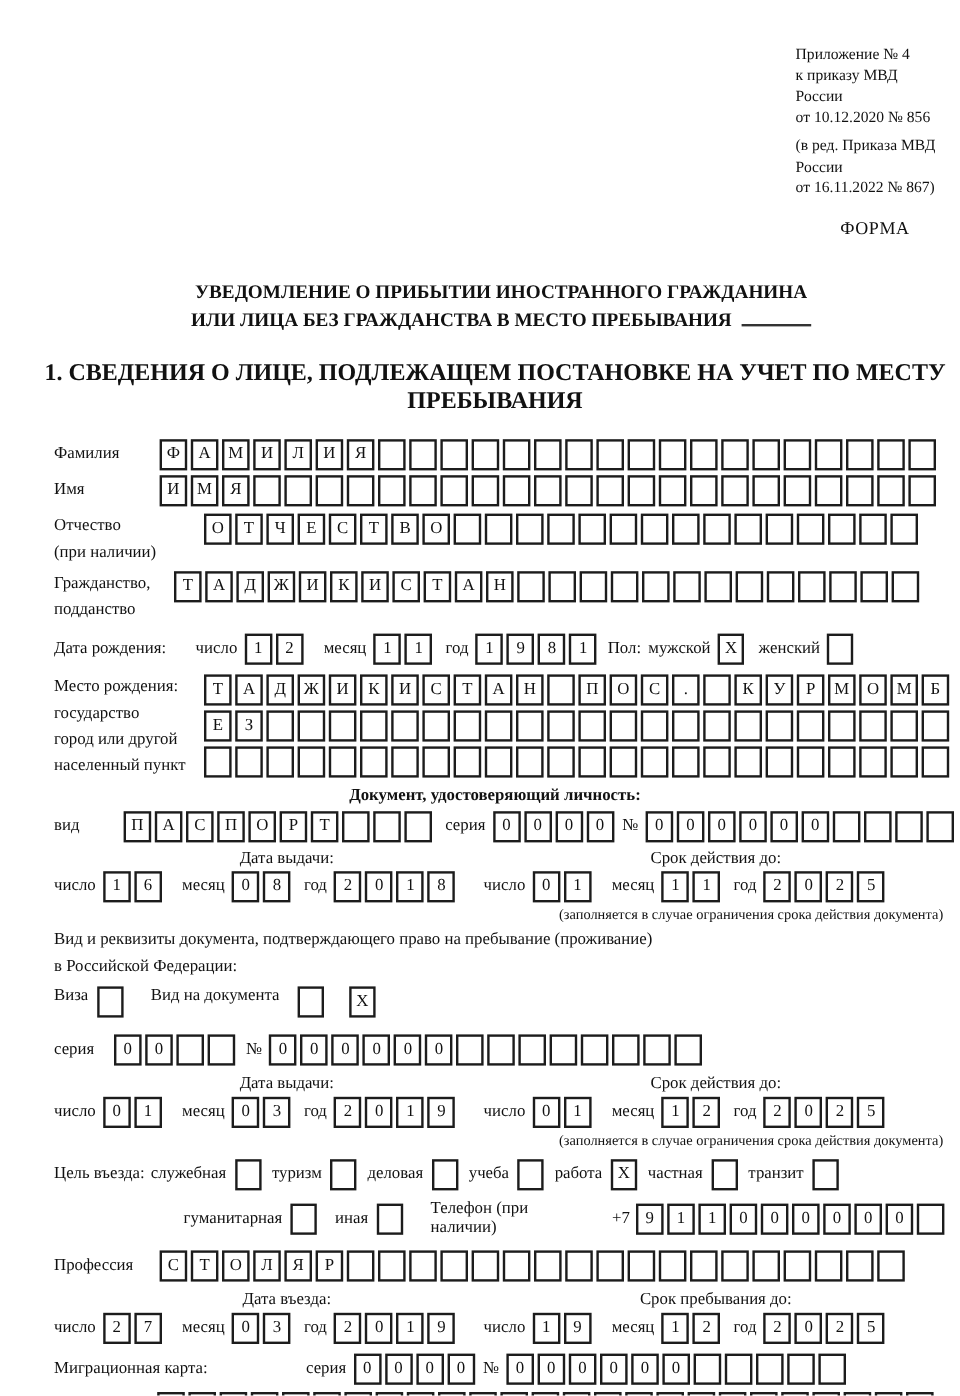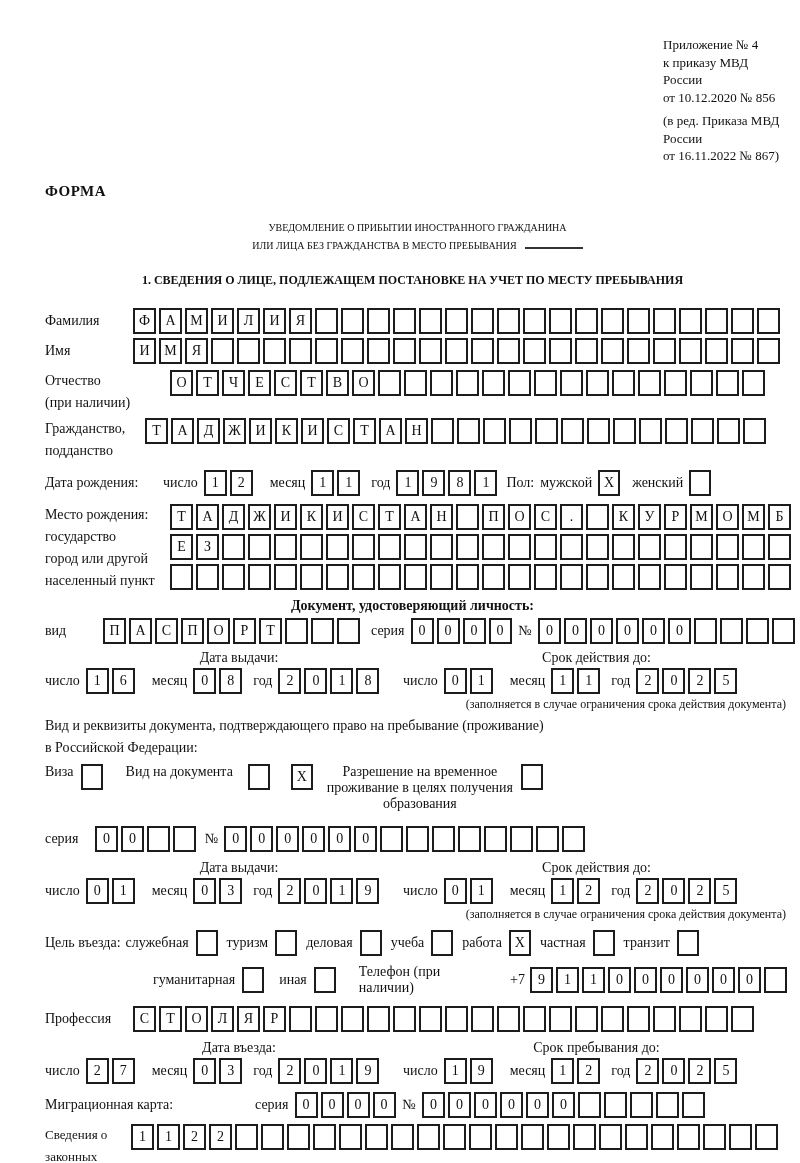--- a/index.html
+++ b/index.html
@@ -3,26 +3,26 @@
 <meta charset="utf-8">
 <style>
   html,body{margin:0;padding:0;background:#ffffff;}
   body{width:800px;height:1163px;overflow:hidden;color:#111;
        font-family:"Liberation Serif", serif;font-size:14px;}
   .page{padding:36px 10px 0 45px;}
 
   
   .hnote{margin-left:618px;font-size:13px;line-height:1.35;}
   .hnote .amend{margin-top:6px;}
-  .forma{font-weight:bold;font-size:15px;text-align:left;padding-right:32px;margin-top:18px;letter-spacing:.5px;}
+  .forma{font-weight:normal;font-size:15px;text-align:right;padding-right:32px;margin-top:18px;letter-spacing:.5px;}
 
   
-  .title{margin-top:20px;text-align:center;font-weight:normal;font-size:10px;line-height:1.5;}
+  .title{margin-top:32px;text-align:center;font-weight:bold;font-size:16px;line-height:1.5;}
   .blank{display:inline-block;width:58px;border-bottom:2px solid #333;height:12px;margin-left:8px;}
-  .sect{margin-top:20px;text-align:center;font-weight:bold;font-size:12px;margin-left:-10px;}
+  .sect{margin-top:20px;text-align:center;font-weight:bold;font-size:20px;margin-left:-10px;}
 
   
   .cells{display:inline-flex;}
   .cell{box-sizing:border-box;width:23px;height:26px;border:2px solid #1c1c1c;margin-right:3px;
         display:inline-block;text-align:center;font-size:14px;line-height:21px;background:#fff;}
   .cb{box-sizing:border-box;width:22px;height:26px;border:2px solid #1c1c1c;display:inline-block;
       text-align:center;line-height:21px;font-size:14px;flex:0 0 auto;background:#fff;}
 
   .frow{display:flex;align-items:center;}
   .frow.top{align-items:flex-start;}
@@ -416,24 +416,20 @@
       <span class="olbl">Виза</span>
       <span class="cb"></span>
     </span>
     <span class="opt" style="margin-left:10px">
       <span class="olbl">Вид на документа</span>
       <span class="cb" style="margin-left:8px"></span>
     </span>
     <span class="opt" style="margin-left:8px">
       <span class="cb">X</span>
     </span>
-    <span class="opt">
-      <span class="olbl maxw">Разрешение на временное проживание в целях получения образования</span>
-      <span class="cb"></span>
-    </span>
   </div>
 
   <div class="frow mt14">
     <span class="lbl" style="width:50px">серия</span>
     <span class="cells">
         <span class="cell">0</span>
         <span class="cell">0</span>
         <span class="cell"></span>
         <span class="cell"></span>
       </span>

